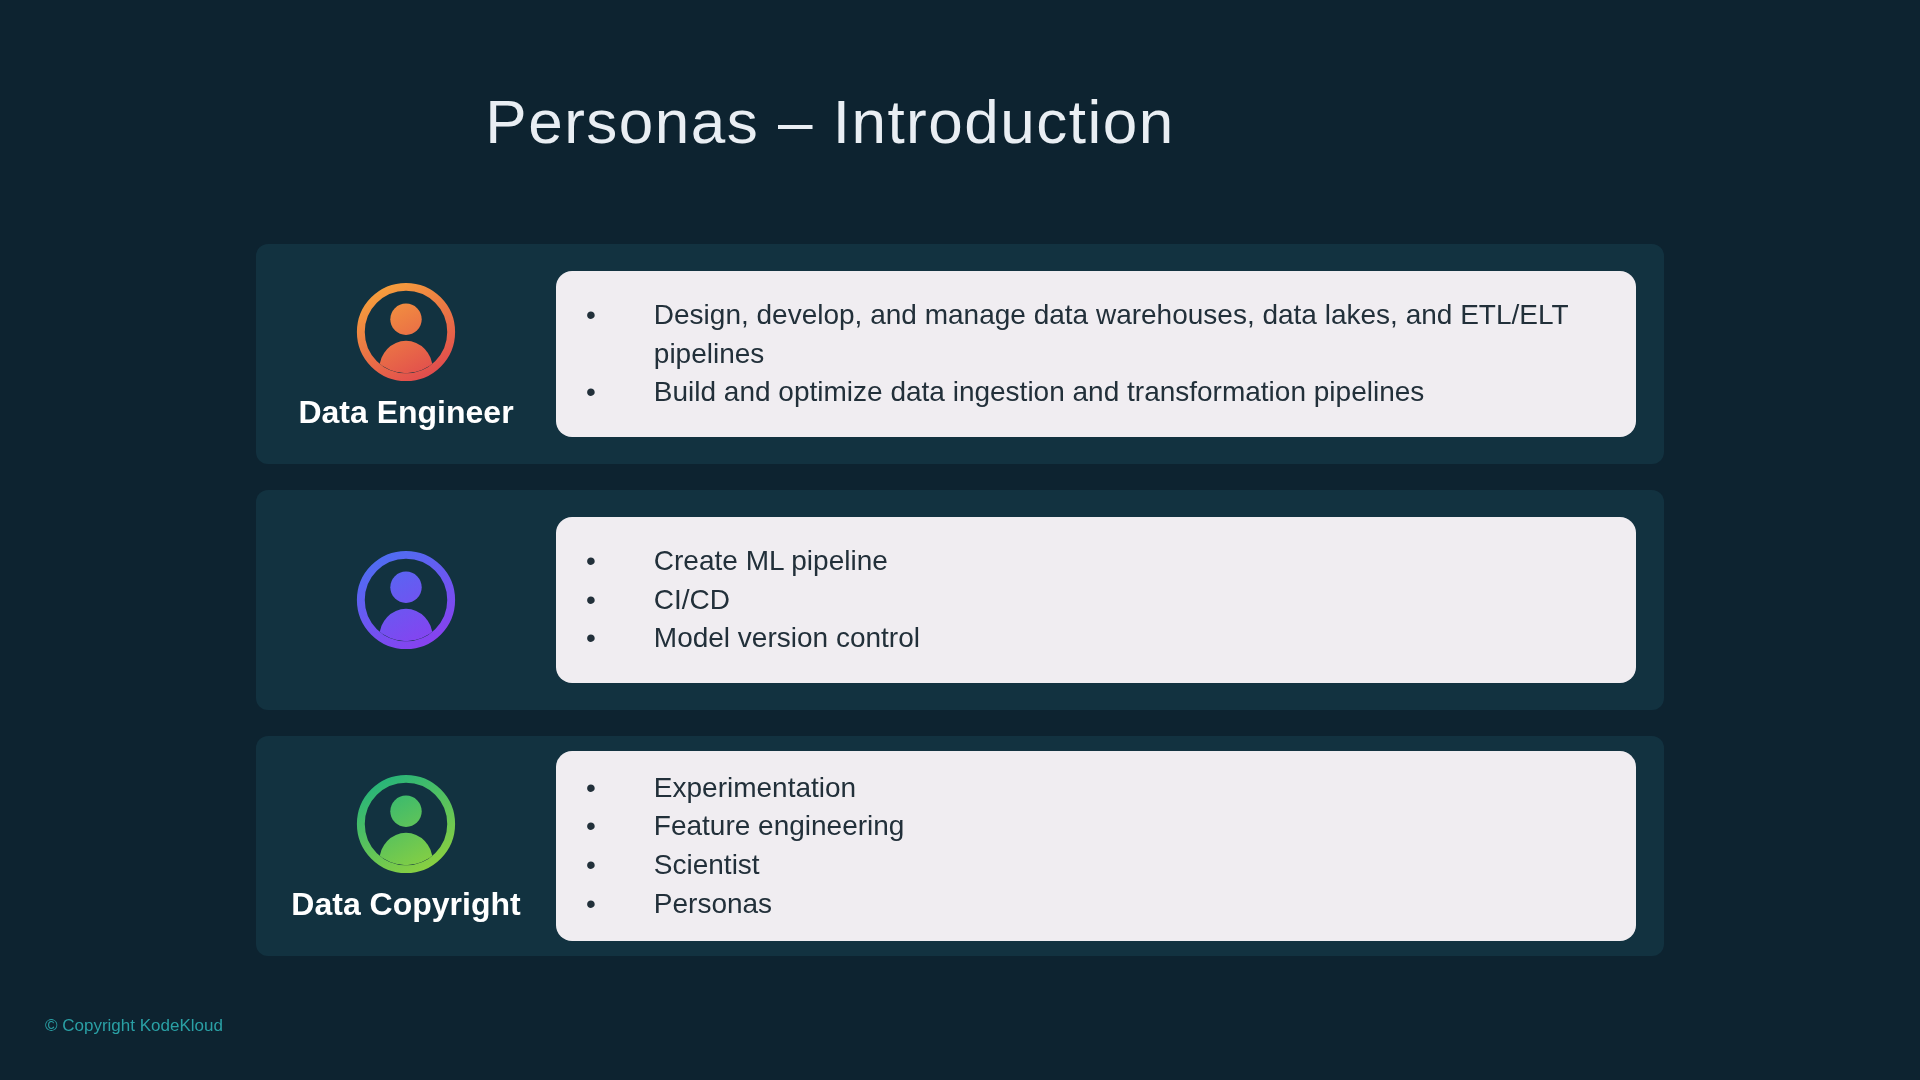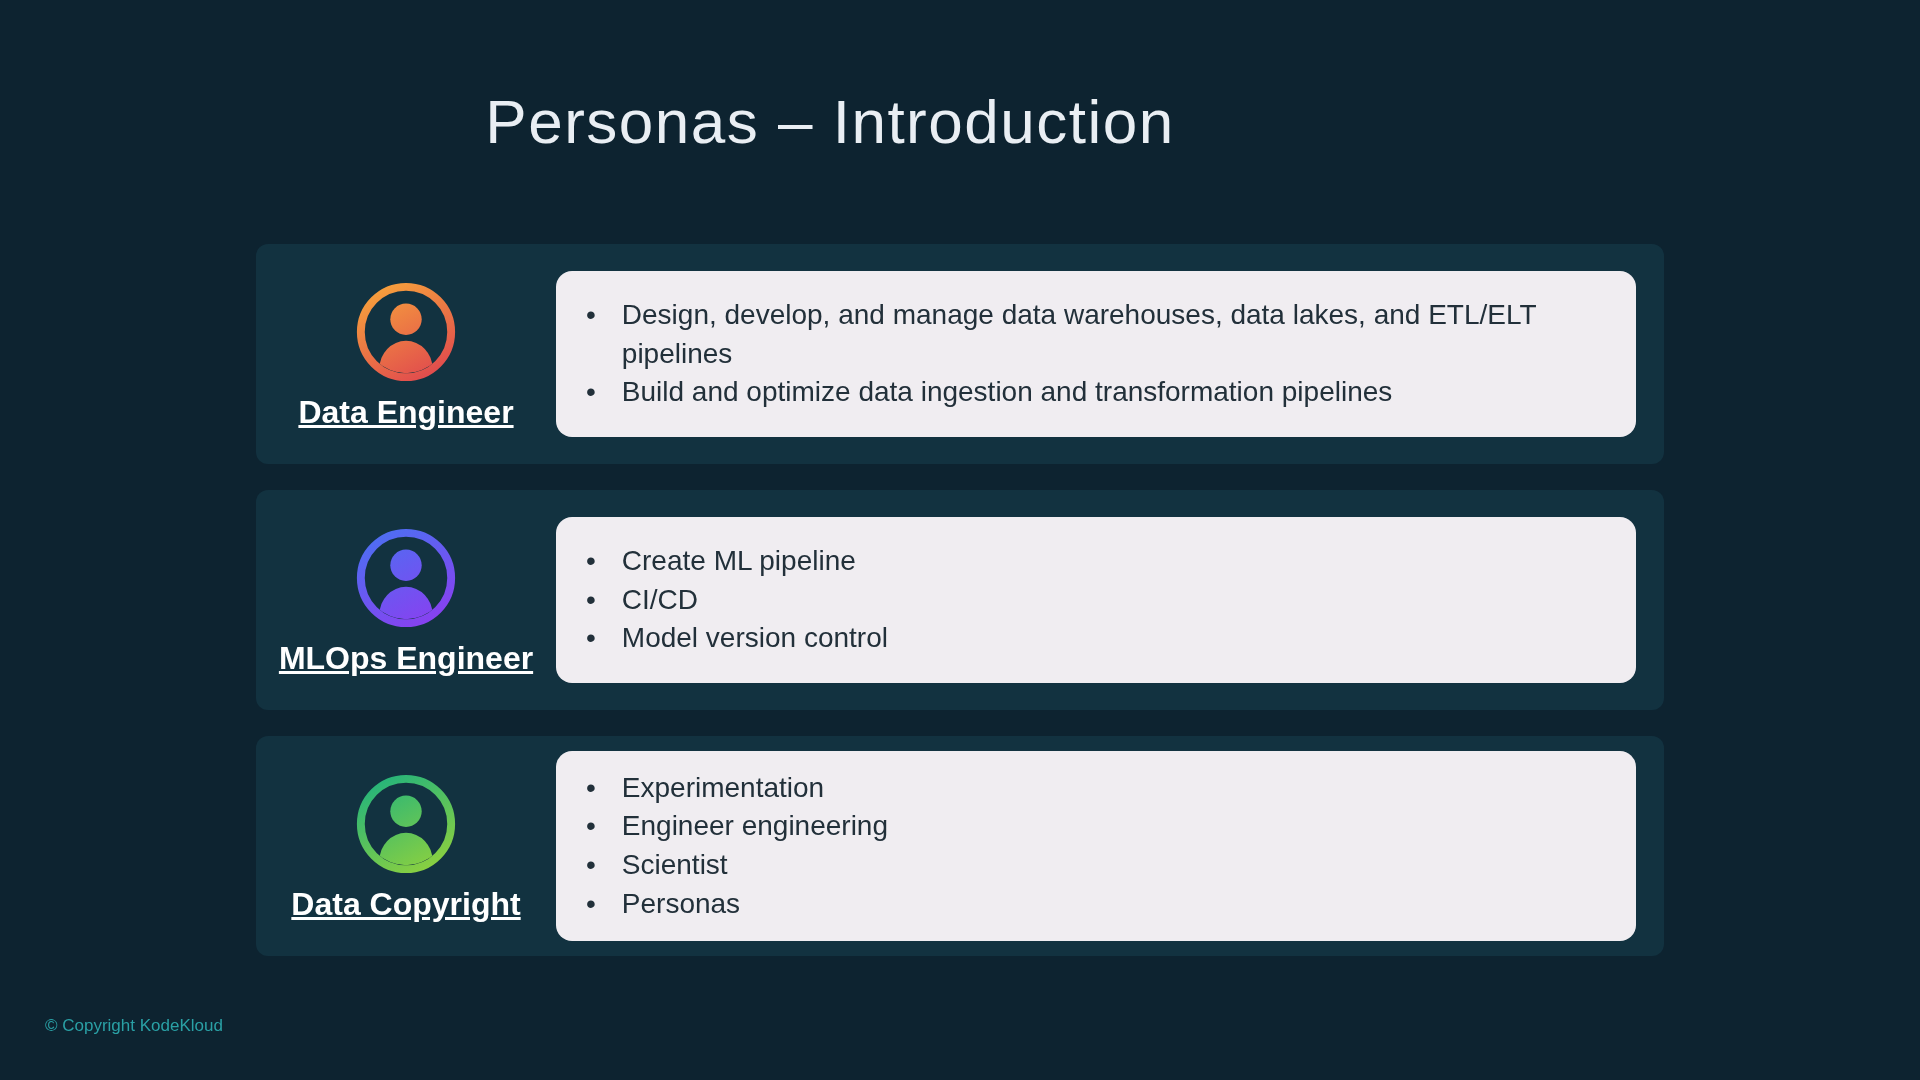--- a/index.html
+++ b/index.html
@@ -29,40 +29,40 @@
     border-radius: 12px;
     padding: 0 28px 0 0;
     box-sizing: border-box;
   }
   .persona-col {
     flex: 0 0 300px;
     display: flex; flex-direction: column; align-items: center; gap: 8px;
   }
   .avatar { width: 108px; height: 108px; display: block; }
   .persona-name {
-    color: #ffffff; font-size: 32px; font-weight: 700; white-space: nowrap; text-decoration: underline;
+    color: #ffffff; font-size: 32px; font-weight: 700; white-space: nowrap;
   }
 
   .card {
     flex: 1;
     background: var(--card-background, #f0edf1);
     border-radius: 16px;
     padding: 18px 30px;
     box-sizing: border-box;
     min-height: 166px;
     display: flex; flex-direction: column; justify-content: center;
     color: var(--card-text, #22303a);
   }
   ul.bullets { list-style: none; margin: 0; padding: 0; display: flex; flex-direction: column; }
   .bullets li {
     display: flex; gap: 26px;
     font-size: 28px; line-height: 1.38;
   }
   .bullets li::before { content: "\2022"; flex: 0 0 auto; }
-  .bullet-text { max-width: 920px; }
+  .bullet-text { max-width: 920px; margin-left: 32px; }
 
   .copyright {
     position: absolute; left: 45px; bottom: 44px;
     font-size: 17px;
     color: var(--copyright-text, #2aa0a5);
   }
 </style>
 </head>
 <body>
 
@@ -115,21 +115,20 @@
             <clipPath id="clip-1">
                 <circle cx="55" cy="55" r="42"></circle>
               </clipPath>
           </defs>
           <circle cx="55" cy="55" r="46" fill="none" stroke="url(#grad-1)" stroke-width="8"></circle>
           <g clip-path="url(#clip-1)">
             <circle cx="55" cy="42" r="16" fill="url(#grad-1)"></circle>
             <ellipse cx="55" cy="92" rx="27" ry="28" fill="url(#grad-1)"></ellipse>
           </g>
         </svg>
-        <div class="persona-name">MLOps Engineer</div>
       </div>
       <div class="card">
         <ul class="bullets">
           <li>
               <span class="bullet-text">Create ML pipeline</span>
             </li>
           <li>
               <span class="bullet-text">CI/CD</span>
             </li>
           <li>
@@ -158,21 +157,21 @@
           </g>
         </svg>
         <div class="persona-name">Data Copyright</div>
       </div>
       <div class="card">
         <ul class="bullets">
           <li>
               <span class="bullet-text">Experimentation</span>
             </li>
           <li>
-              <span class="bullet-text">Engineer engineering</span>
+              <span class="bullet-text">Feature engineering</span>
             </li>
           <li>
               <span class="bullet-text">Scientist</span>
             </li>
           <li>
               <span class="bullet-text">Personas</span>
             </li>
         </ul>
       </div>
     </div>

